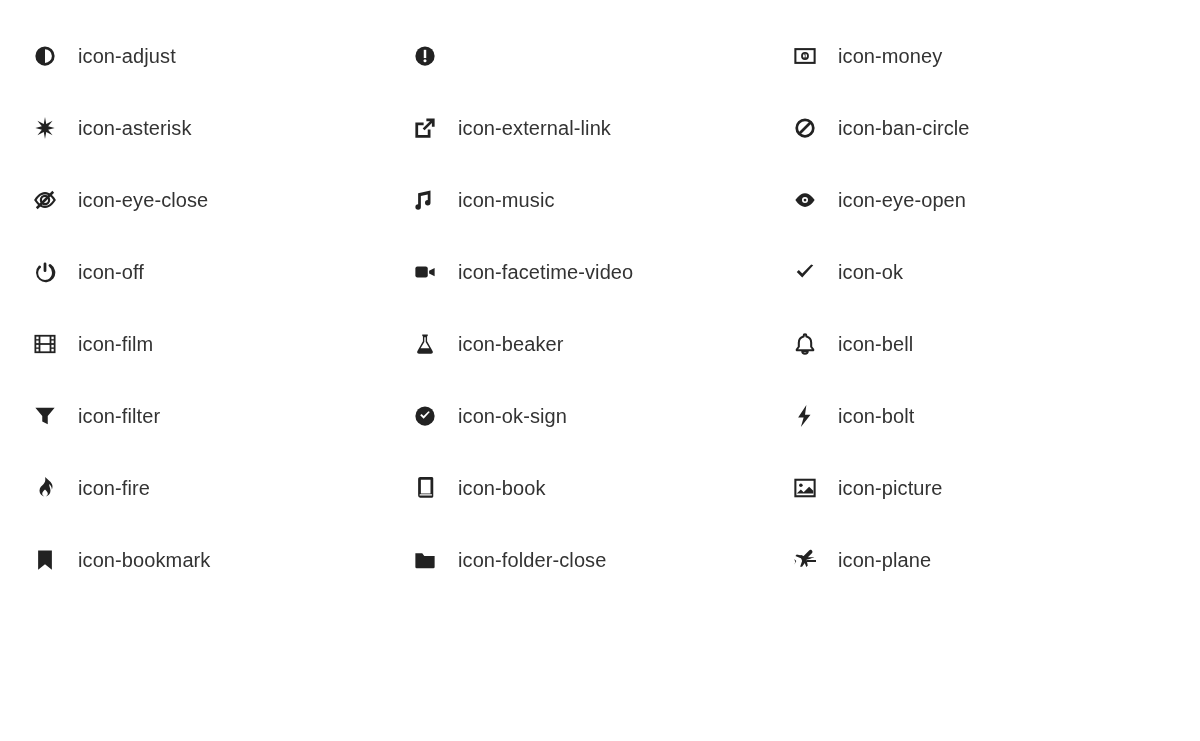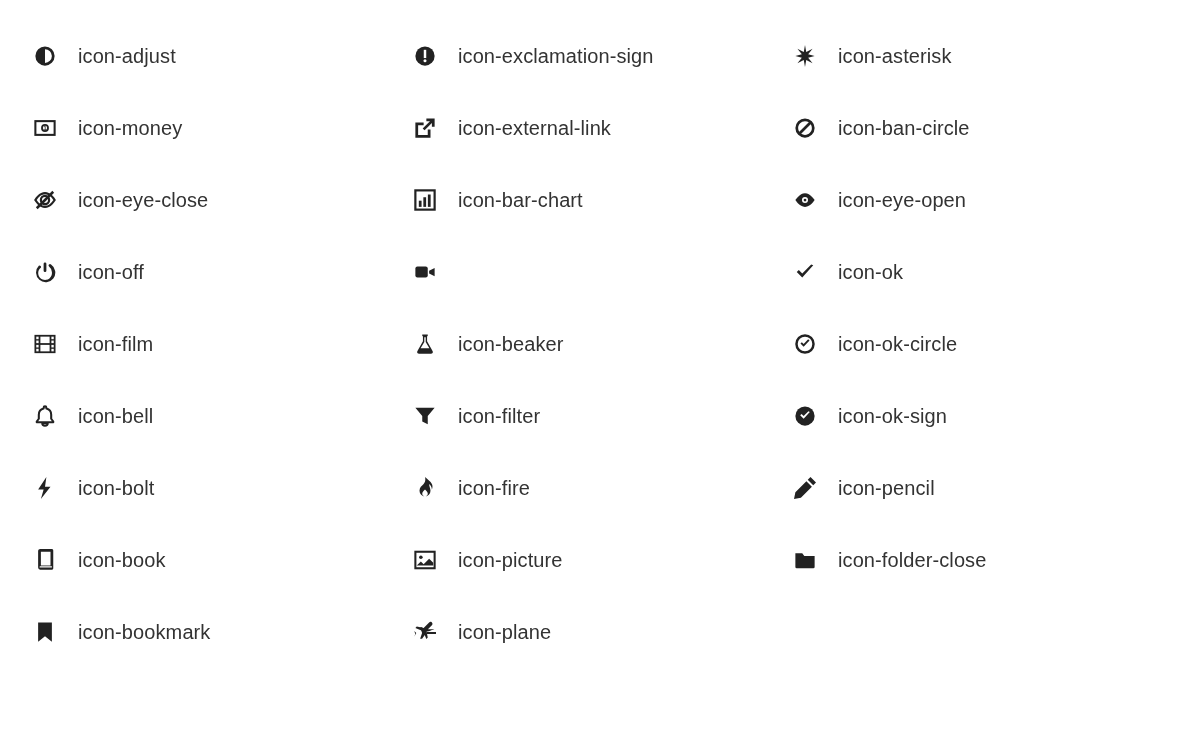--- a/index.html
+++ b/index.html
@@ -208,39 +208,38 @@
         </svg>
       </span>
     <span class="label">icon-adjust</span>
   </div>
   <div class="cell">
     <span class="icon-wrap">
         <svg>
           <use href="#sym-excl"></use>
         </svg>
       </span>
-    <span class="label">icon-exclamation-sign</span>
-  </div>
+  </div>
+  <div class="cell">
+    <span class="icon-wrap">
+        <svg>
+          <use href="#sym-money"></use>
+        </svg>
+      </span>
+    <span class="label">icon-money</span>
+  </div>
+
   <div class="cell">
     <span class="icon-wrap">
         <svg>
           <use href="#sym-asterisk"></use>
         </svg>
       </span>
     <span class="label">icon-asterisk</span>
   </div>
-
-  <div class="cell">
-    <span class="icon-wrap">
-        <svg>
-          <use href="#sym-money"></use>
-        </svg>
-      </span>
-    <span class="label">icon-money</span>
-  </div>
   <div class="cell">
     <span class="icon-wrap">
         <svg>
           <use href="#sym-extlink"></use>
         </svg>
       </span>
     <span class="label">icon-external-link</span>
   </div>
 
   <div class="cell">
@@ -252,29 +251,29 @@
     <span class="label">icon-ban-circle</span>
   </div>
   <div class="cell">
     <span class="icon-wrap">
         <svg>
           <use href="#sym-eyeclose"></use>
         </svg>
       </span>
     <span class="label">icon-eye-close</span>
   </div>
-
-  <div class="cell">
-    <span class="icon-wrap">
-        <svg>
-          <use href="#sym-barchart"></use>
-        </svg>
-      </span>
-    <span class="label">icon-bar-chart</span>
-  </div>
+  <div class="cell">
+    <span class="icon-wrap">
+        <svg>
+          <use href="#sym-music"></use>
+        </svg>
+      </span>
+    <span class="label">icon-music</span>
+  </div>
+
   <div class="cell">
     <span class="icon-wrap">
         <svg>
           <use href="#sym-eyeopen"></use>
         </svg>
       </span>
     <span class="label">icon-eye-open</span>
   </div>
   <div class="cell">
     <span class="icon-wrap">
@@ -284,20 +283,21 @@
       </span>
     <span class="label">icon-off</span>
   </div>
 
   <div class="cell">
     <span class="icon-wrap">
         <svg>
           <use href="#sym-video"></use>
         </svg>
       </span>
+    <span class="label">icon-facetime-video</span>
   </div>
   <div class="cell">
     <span class="icon-wrap">
         <svg>
           <use href="#sym-ok"></use>
         </svg>
       </span>
     <span class="label">icon-ok</span>
   </div>
 
@@ -310,28 +310,20 @@
     <span class="label">icon-film</span>
   </div>
   <div class="cell">
     <span class="icon-wrap">
         <svg>
           <use href="#sym-beaker"></use>
         </svg>
       </span>
     <span class="label">icon-beaker</span>
   </div>
-  <div class="cell">
-    <span class="icon-wrap">
-        <svg>
-          <use href="#sym-okcircle"></use>
-        </svg>
-      </span>
-    <span class="label">icon-ok-circle</span>
-  </div>
 
   <div class="cell">
     <span class="icon-wrap">
         <svg>
           <use href="#sym-bell"></use>
         </svg>
       </span>
     <span class="label">icon-bell</span>
   </div>
   <div class="cell">
@@ -360,28 +352,20 @@
     <span class="label">icon-bolt</span>
   </div>
   <div class="cell">
     <span class="icon-wrap">
         <svg>
           <use href="#sym-fire"></use>
         </svg>
       </span>
     <span class="label">icon-fire</span>
   </div>
-  <div class="cell">
-    <span class="icon-wrap">
-        <svg>
-          <use href="#sym-pencil"></use>
-        </svg>
-      </span>
-    <span class="label">icon-pencil</span>
-  </div>
 
   <div class="cell">
     <span class="icon-wrap">
         <svg>
           <use href="#sym-book"></use>
         </svg>
       </span>
     <span class="label">icon-book</span>
   </div>
   <div class="cell">
@@ -389,35 +373,35 @@
         <svg>
           <use href="#sym-picture"></use>
         </svg>
       </span>
     <span class="label">icon-picture</span>
   </div>
 
   <div class="cell">
     <span class="icon-wrap">
         <svg>
+          <use href="#sym-bookmark"></use>
+        </svg>
+      </span>
+    <span class="label">icon-bookmark</span>
+  </div>
+  <div class="cell">
+    <span class="icon-wrap">
+        <svg>
           <use href="#sym-folder"></use>
         </svg>
       </span>
     <span class="label">icon-folder-close</span>
   </div>
   <div class="cell">
     <span class="icon-wrap">
         <svg>
-          <use href="#sym-bookmark"></use>
-        </svg>
-      </span>
-    <span class="label">icon-bookmark</span>
-  </div>
-  <div class="cell">
-    <span class="icon-wrap">
-        <svg>
           <use href="#sym-plane"></use>
         </svg>
       </span>
     <span class="label">icon-plane</span>
   </div>
 
 </div>
 
 </body></html>

